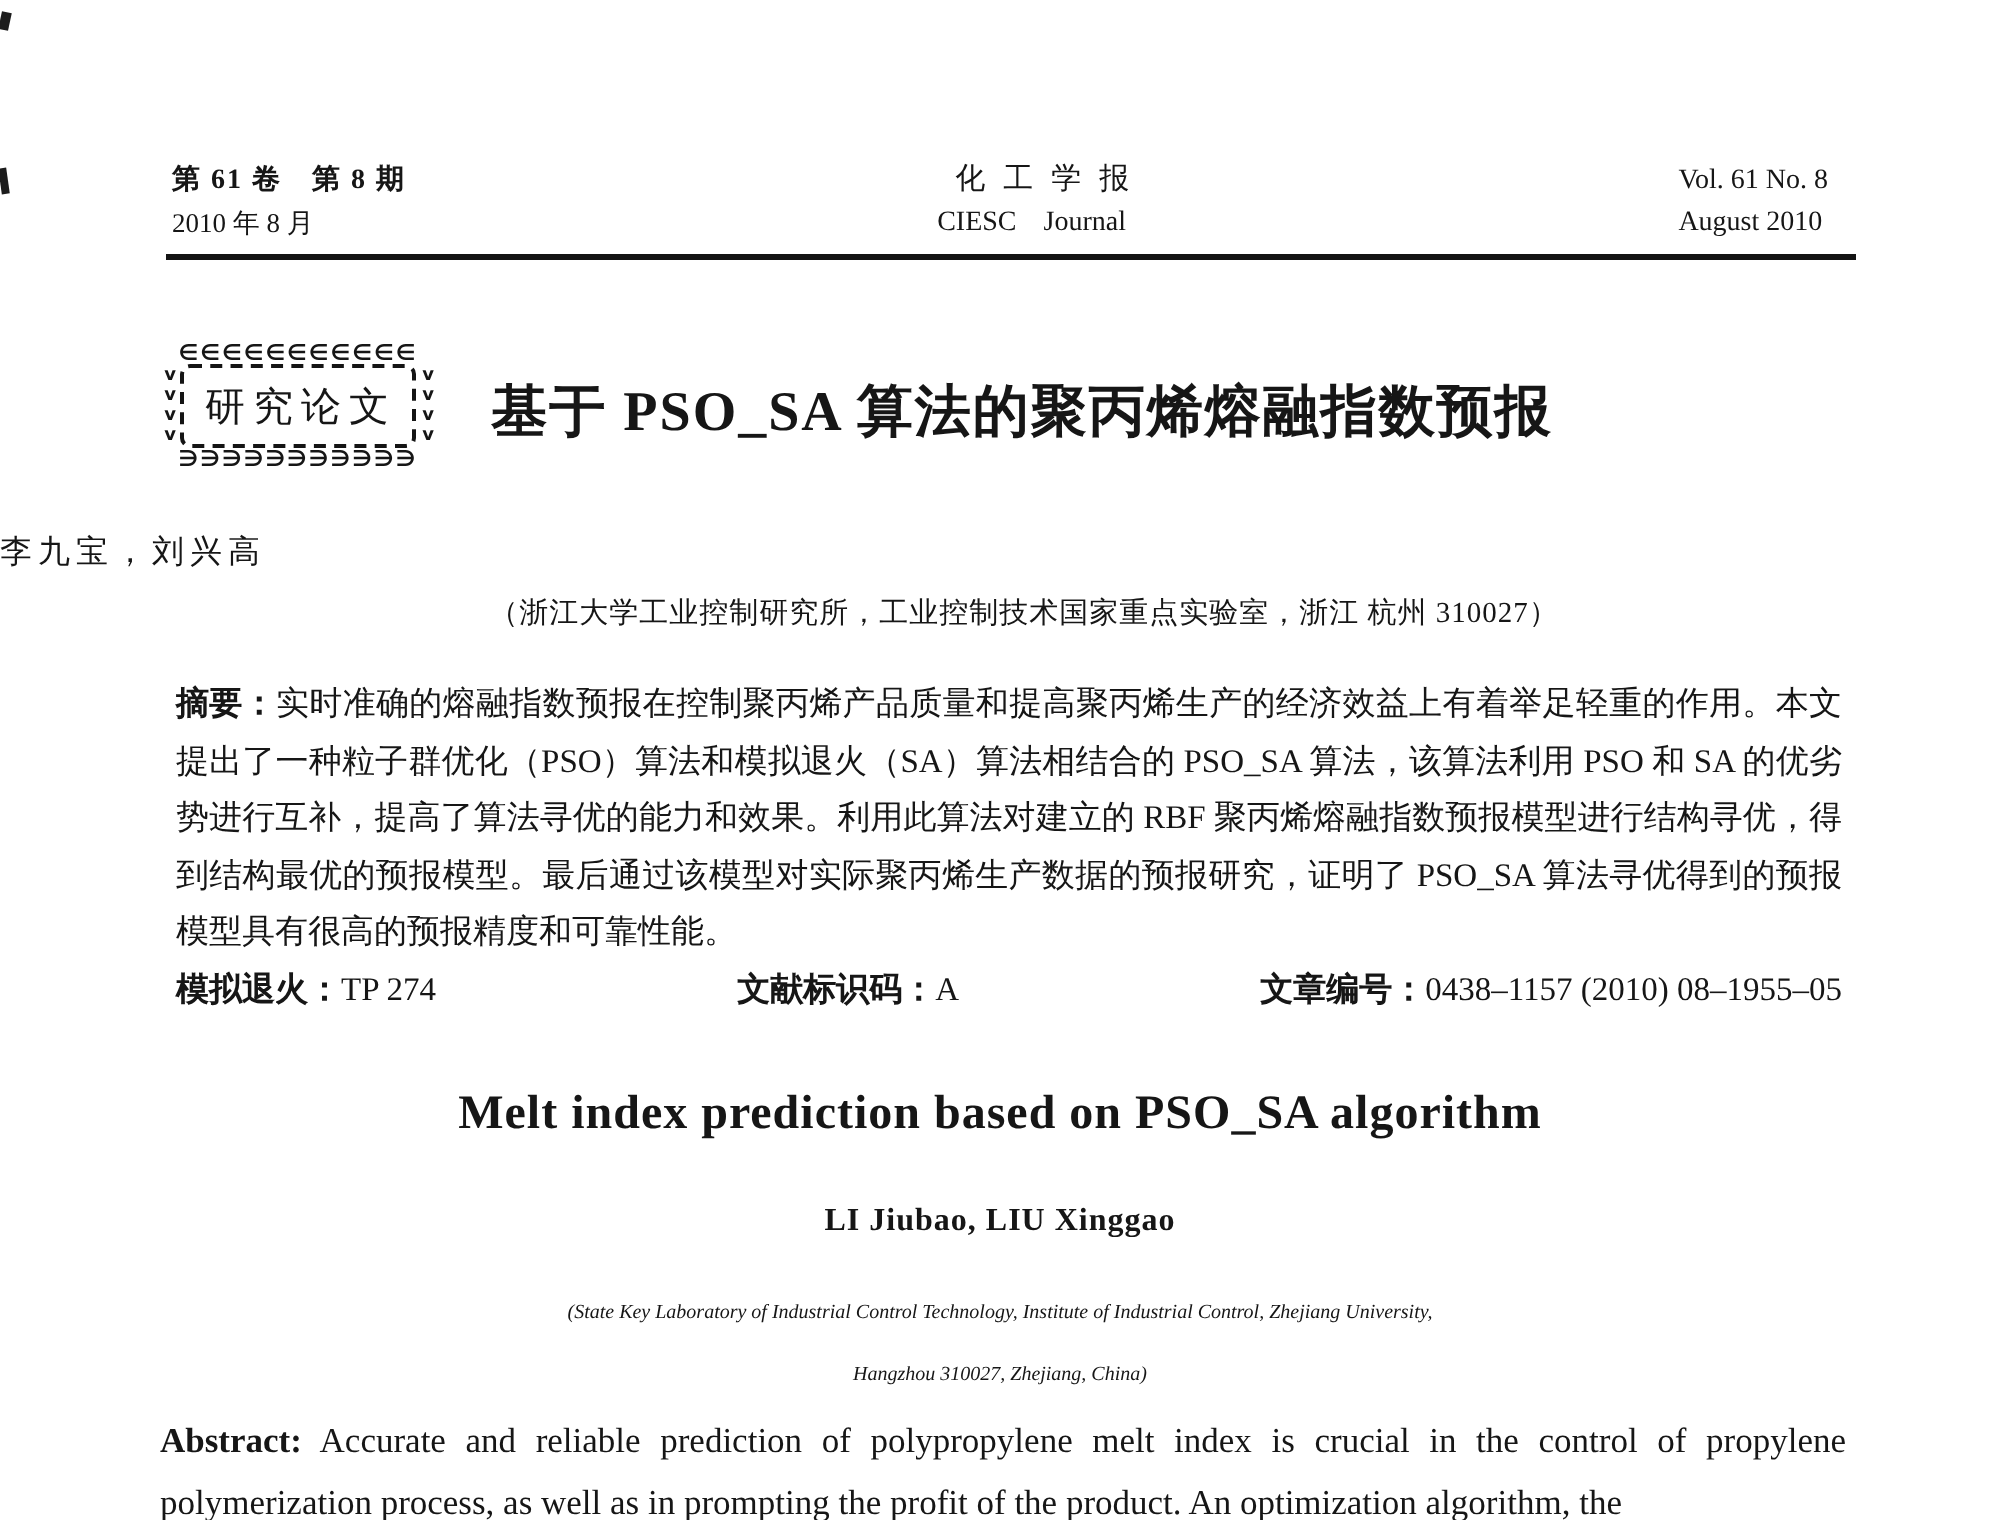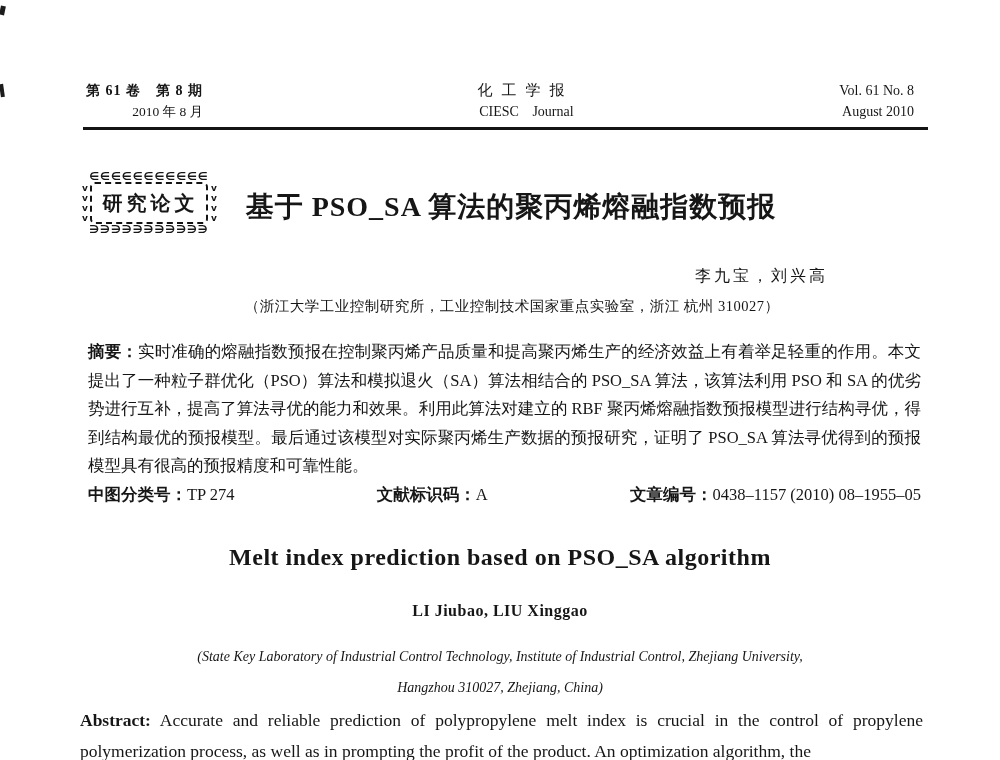--- a/index.html
+++ b/index.html
@@ -9,21 +9,21 @@
     background:#ffffff;
     color:#161616;
     font-family:"Liberation Serif","DejaVu Serif",serif;
     overflow:hidden;
   }
   
   .journal-header {
     position:absolute; top:80px; left:86px; width:828px;
     display:flex; justify-content:space-between; align-items:flex-start;
   }
-  .jh-col { text-align:right; line-height:21px; font-size:14px; }
+  .jh-col { text-align:left; line-height:21px; font-size:14px; }
   .jh-zh-name { font-size:15px; letter-spacing:9px; font-weight:normal; padding-left:9px; }
   .jh-en-name { font-size:14px; word-spacing:10px; }
   .jh-issue-zh { font-size:14px; font-weight:bold; letter-spacing:1px; }
   .jh-date-zh { font-size:13.5px; }
   .jh-right { font-size:14px; }
   .double-rule {
     position:absolute; top:127px; left:83px; width:845px; height:3px;
     border-top:2.5px solid #141414; border-bottom:1.5px solid #141414;
   }
   
@@ -35,51 +35,51 @@
   }
   .badge-mid { display:flex; align-items:stretch; margin:1px 0; }
   .badge-deco-v {
     font-family:"DejaVu Sans",sans-serif; font-weight:bold;
     writing-mode:vertical-rl; text-orientation:upright;
     font-size:9px; letter-spacing:0; line-height:10px; width:11px;
     text-align:center; overflow:hidden;
   }
   .badge-box {
     flex:1; border:2.2px dashed #141414; border-radius:5px;
-    text-align:center; font-size:20px; font-weight:bold;
+    text-align:center; font-size:20px; font-weight:normal;
     letter-spacing:4px; padding:6px 0 5px 3px;
   }
   
   .title-zh {
     position:absolute; top:189px; left:228px; width:566px;
     text-align:center; font-size:28px; font-weight:bold; letter-spacing:1px;
     line-height:36px;
   }
   .authors-zh {
     position:absolute; top:266px; left:0; width:828px;
-    text-align:right; font-size:16px; letter-spacing:3px;
+    text-align:left; font-size:16px; letter-spacing:3px;
   }
   .affil-zh {
     position:absolute; top:297px; left:12px; width:1000px;
     text-align:center; font-size:14.5px; letter-spacing:0.5px;
   }
   
   .cn-block {
     position:absolute; top:338px; left:88px; width:833px;
     font-size:16.5px; line-height:28.5px;
   }
   .cn-block p { text-align:justify; }
   .lbl { font-weight:bold; }
   .class-row { display:flex; justify-content:space-between; line-height:28.5px; }
   .class-seg { white-space:nowrap; }
   
   .en-block { position:absolute; top:544px; left:0; width:1000px; text-align:center; }
   .title-en { font-size:24px; font-weight:bold; letter-spacing:0.5px; }
   .authors-en { margin-top:31px; font-size:16px; font-weight:bold; letter-spacing:0.5px; }
-  .affil-en { margin-top:21px; font-style:italic; font-size:14px; line-height:31px; }
+  .affil-en { margin-top:21px; font-style:italic; font-size:10px; line-height:31px; }
   .abstract-en {
     position:absolute; top:705px; left:80px; width:843px;
     font-size:17.5px; line-height:31px; text-align:justify;
   }
   
   .speck { position:absolute; background:#1c1c1c; }
   .speck-1 { left:0; top:6px;  width:5px; height:9px;  transform:rotate(12deg); }
   .speck-2 { left:0; top:84px; width:4px; height:13px; transform:rotate(-8deg); }
 </style>
 </head>
@@ -114,21 +114,21 @@
   <div class="badge-deco-h">∋∋∋∋∋∋∋∋∋∋∋</div>
 </div>
 
 <h1 class="title-zh">基于 PSO_SA 算法的聚丙烯熔融指数预报</h1>
 <div class="authors-zh">李九宝，刘兴高</div>
 <div class="affil-zh">（浙江大学工业控制研究所，工业控制技术国家重点实验室，浙江 杭州 310027）</div>
 
 <div class="cn-block">
   <p><span class="lbl">摘要：</span><span>实时准确的熔融指数预报在控制聚丙烯产品质量和提高聚丙烯生产的经济效益上有着举足轻重的作用。本文提出了一种粒子群优化（PSO）算法和模拟退火（SA）算法相结合的 PSO_SA 算法，该算法利用 PSO 和 SA 的优劣势进行互补，提高了算法寻优的能力和效果。利用此算法对建立的 RBF 聚丙烯熔融指数预报模型进行结构寻优，得到结构最优的预报模型。最后通过该模型对实际聚丙烯生产数据的预报研究，证明了 PSO_SA 算法寻优得到的预报模型具有很高的预报精度和可靠性能。</span></p>
   <div class="class-row">
-    <span class="class-seg"><span class="lbl">中图分类号：</span><span>TP 274</span></span>
+    <span class="class-seg"><span class="lbl">模拟退火：</span><span>TP 274</span></span>
     <span class="class-seg"><span class="lbl">文献标识码：</span><span>A</span></span>
     <span class="class-seg"><span class="lbl">文章编号：</span><span>0438–1157 (2010) 08–1955–05</span></span>
   </div>
 </div>
 
 <div class="en-block">
   <div class="title-en">Melt index prediction based on PSO_SA algorithm</div>
   <div class="authors-en">LI Jiubao, LIU Xinggao</div>
   <div class="affil-en">
     <div>(State Key Laboratory of Industrial Control Technology, Institute of Industrial Control, Zhejiang University,</div>

